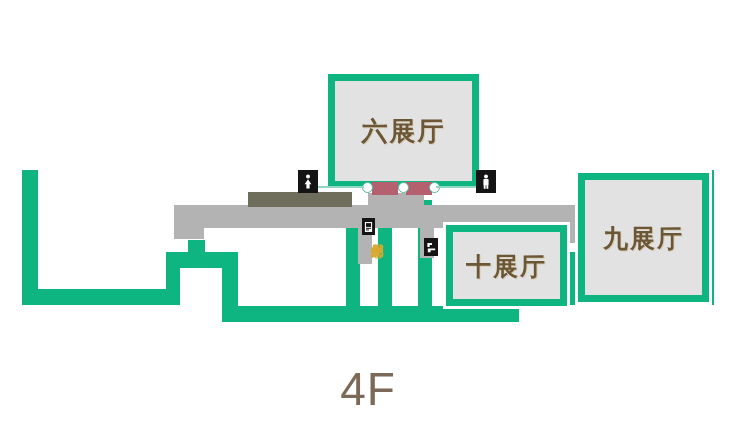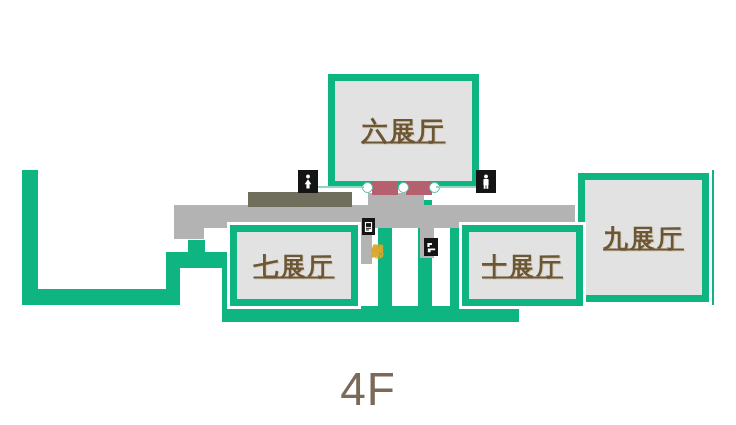--- a/index.html
+++ b/index.html
@@ -37,28 +37,27 @@
     top: 50%;
     transform: translateY(-50%);
     text-align: center;
     font-size: 25px;
     font-weight: 700;
     letter-spacing: 2px;
     color: #6b5636;
     text-shadow: 1px 1px 0 #d8cdb8;
     white-space: nowrap;
     font-family: "Liberation Serif", "DejaVu Serif", serif;
-    text-decoration: underline;
   }
   .hall-6 { left: 328px; top: 74px; width: 151px; height: 114px; }
   .hall-6 .hall-label { font-size: 26px; }
   .hall-8 { left: 33px;  top: 173px; width: 141px; height: 101px; }
   .hall-9 { left: 578px; top: 173px; width: 131px; height: 129px; }
   .hall-7 { left: 230px; top: 225px; width: 128px; height: 81px; }
-  .hall-10{ left: 462px; top: 225px; width: 121px; height: 81px; }
+  .hall-10{ left: 446px; top: 225px; width: 121px; height: 81px; }
 
   
   #walls {
     position: absolute;
     left: 0; top: 0;
     width: 736px;
     height: 425px;
     pointer-events: none;
   }
 
@@ -189,23 +188,20 @@
   <div class="corridor corridor-lobby-l"></div>
   <div class="corridor corridor-lobby-r"></div>
   <div class="dark-bar"></div>
 
   <div class="hall hall-6">
     <span class="hall-label">六展厅</span>
   </div>
   <div class="hall hall-9">
     <span class="hall-label">九展厅</span>
   </div>
-  <div class="hall hall-7">
-    <span class="hall-label">七展厅</span>
-  </div>
   <div class="hall hall-10">
     <span class="hall-label">十展厅</span>
   </div>
 
   <div class="stair-block stair-a"></div>
   <div class="stair-block stair-b"></div>
   <div class="stair-dot dot-1"></div>
   <div class="stair-dot dot-2"></div>
   <div class="stair-dot dot-3"></div>
   <div class="leader-line leader-left"></div>

